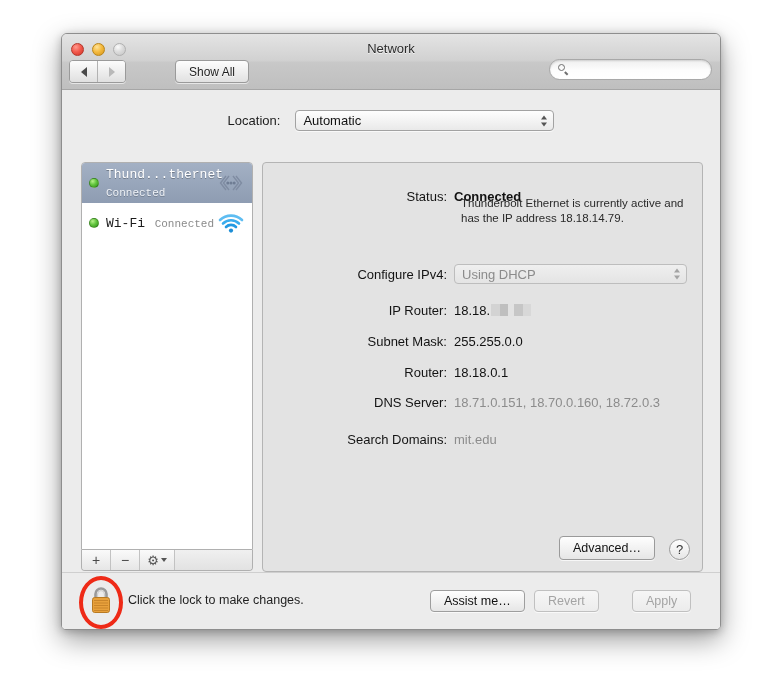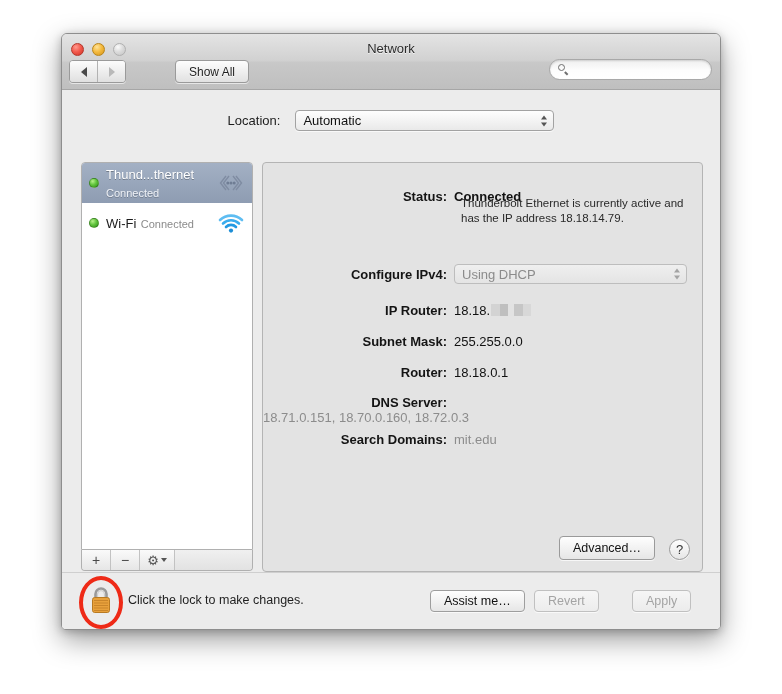--- a/index.html
+++ b/index.html
@@ -241,21 +241,21 @@
   }
   .dot {
     width: 10px; height: 10px;
     border-radius: 50%;
     flex: 0 0 auto;
     margin-right: 7px;
     background: radial-gradient(circle at 34% 28%, #b6f08a 0%, #63c63f 45%, #2f8c16 100%);
     border: 1px solid rgba(0,0,0,0.22);
     box-sizing: border-box;
   }
-  .iface-text { flex: 1 1 auto; line-height: 1.15; min-width: 0; }
+  .iface-text { flex: 1 1 auto; line-height: 1.15; min-width: 0; font-family: Liberation Mono, monospace; }
   .iface-name {
     font-size: 13px;
     color: #1b1b1b;
     white-space: nowrap;
     overflow: hidden;
   }
   .iface.selected .iface-name { color: #ffffff; text-shadow: 0 1px 0 rgba(0,0,0,0.28); }
   .iface-status {
     font-size: 11px;
     color: #8b8b8b;
@@ -319,21 +319,20 @@
     align-items: flex-start;
   }
   .f-label {
     width: 191px;
     text-align: right;
     font-size: 13px;
     color: #141414;
     padding-right: 7px;
     box-sizing: border-box;
     flex: 0 0 auto;
-    font-weight: bold;
   }
   .f-value {
     font-size: 13px;
     color: #111;
   }
   .f-value.bold { font-weight: bold; }
   .f-value.muted { color: #8c8c8c; }
   #status-desc {
     position: absolute;
     left: 198px;
@@ -590,21 +589,21 @@
       <div class="field-row" style="top:171px;">
         <span class="f-label">Subnet Mask:</span>
         <span class="f-value">255.255.0.0</span>
       </div>
 
       <div class="field-row" style="top:202px;">
         <span class="f-label">Router:</span>
         <span class="f-value">18.18.0.1</span>
       </div>
 
-      <div class="field-row" style="top:232px;flex-direction:column;">
+      <div class="field-row" style="top:232px;">
         <span class="f-label">DNS Server:</span>
         <span class="f-value muted">18.71.0.151, 18.70.0.160, 18.72.0.3</span>
       </div>
 
       <div class="field-row" style="top:269px;">
         <span class="f-label">Search Domains:</span>
         <span class="f-value muted">mit.edu</span>
       </div>
 
       <div id="advanced-btn">Advanced…</div>

